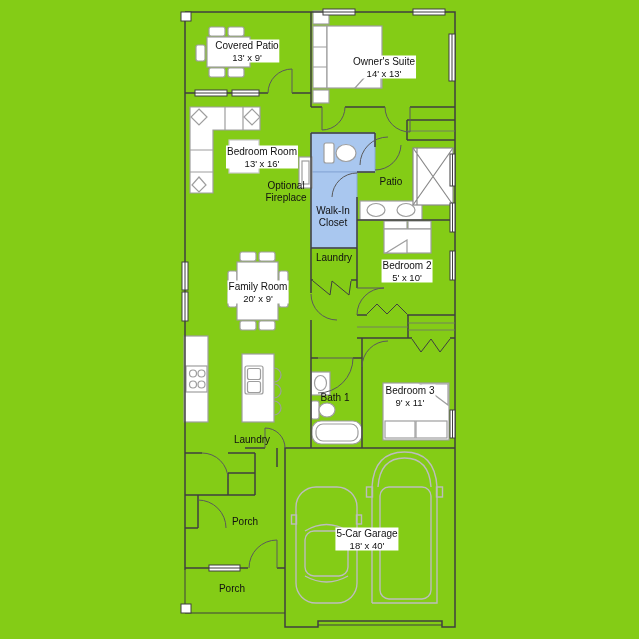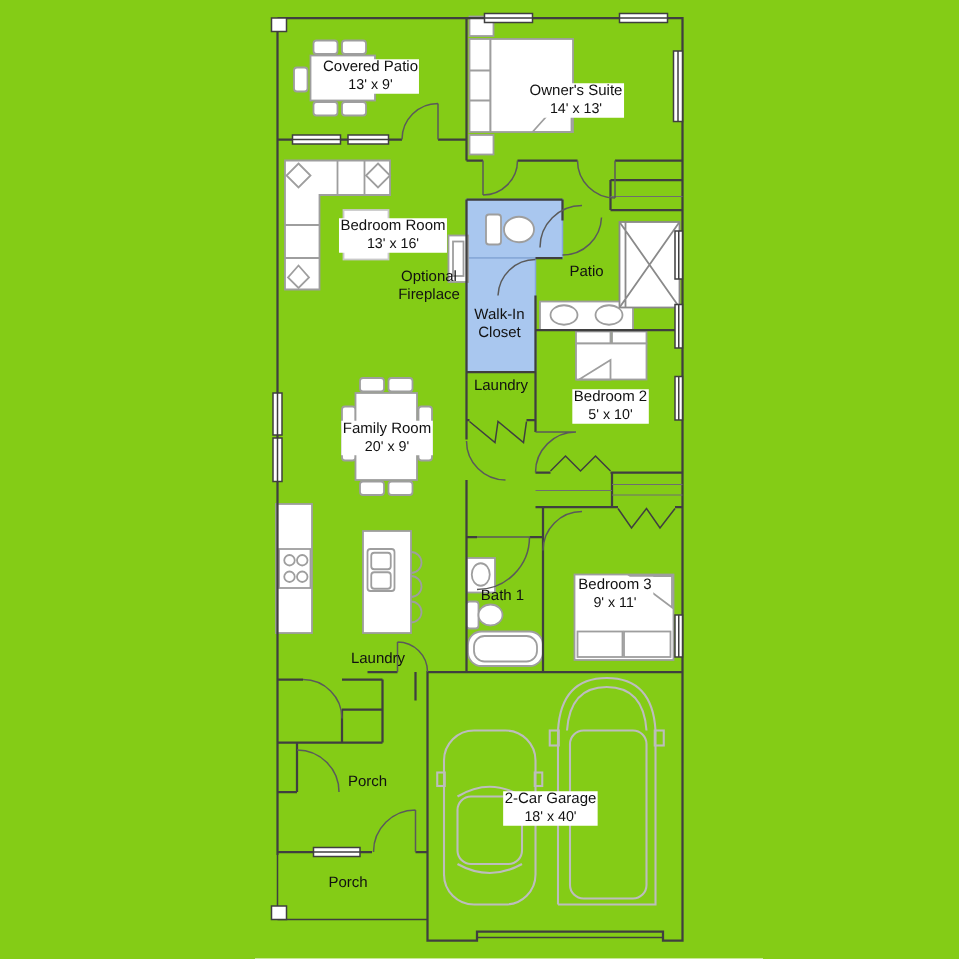--- a/index.html
+++ b/index.html
@@ -267,20 +267,20 @@
     <span>Bedroom 3</span>
     <span class="dims">9' x 11'</span>
   </div>
   <div class="label nobg" style="left:252px;top:440px">
     <span>Laundry</span>
   </div>
   <div class="label nobg" style="left:245px;top:522px">
     <span>Porch</span>
   </div>
   <div class="label" style="left:367px;top:539px">
-    <span>2-Car Garage</span>
+    <span>5-Car Garage</span>
     <span class="dims">18' x 40'</span>
   </div>
   <div class="label nobg" style="left:232px;top:589px">
     <span>Porch</span>
   </div>
 
 </div>
 
 </body></html>

